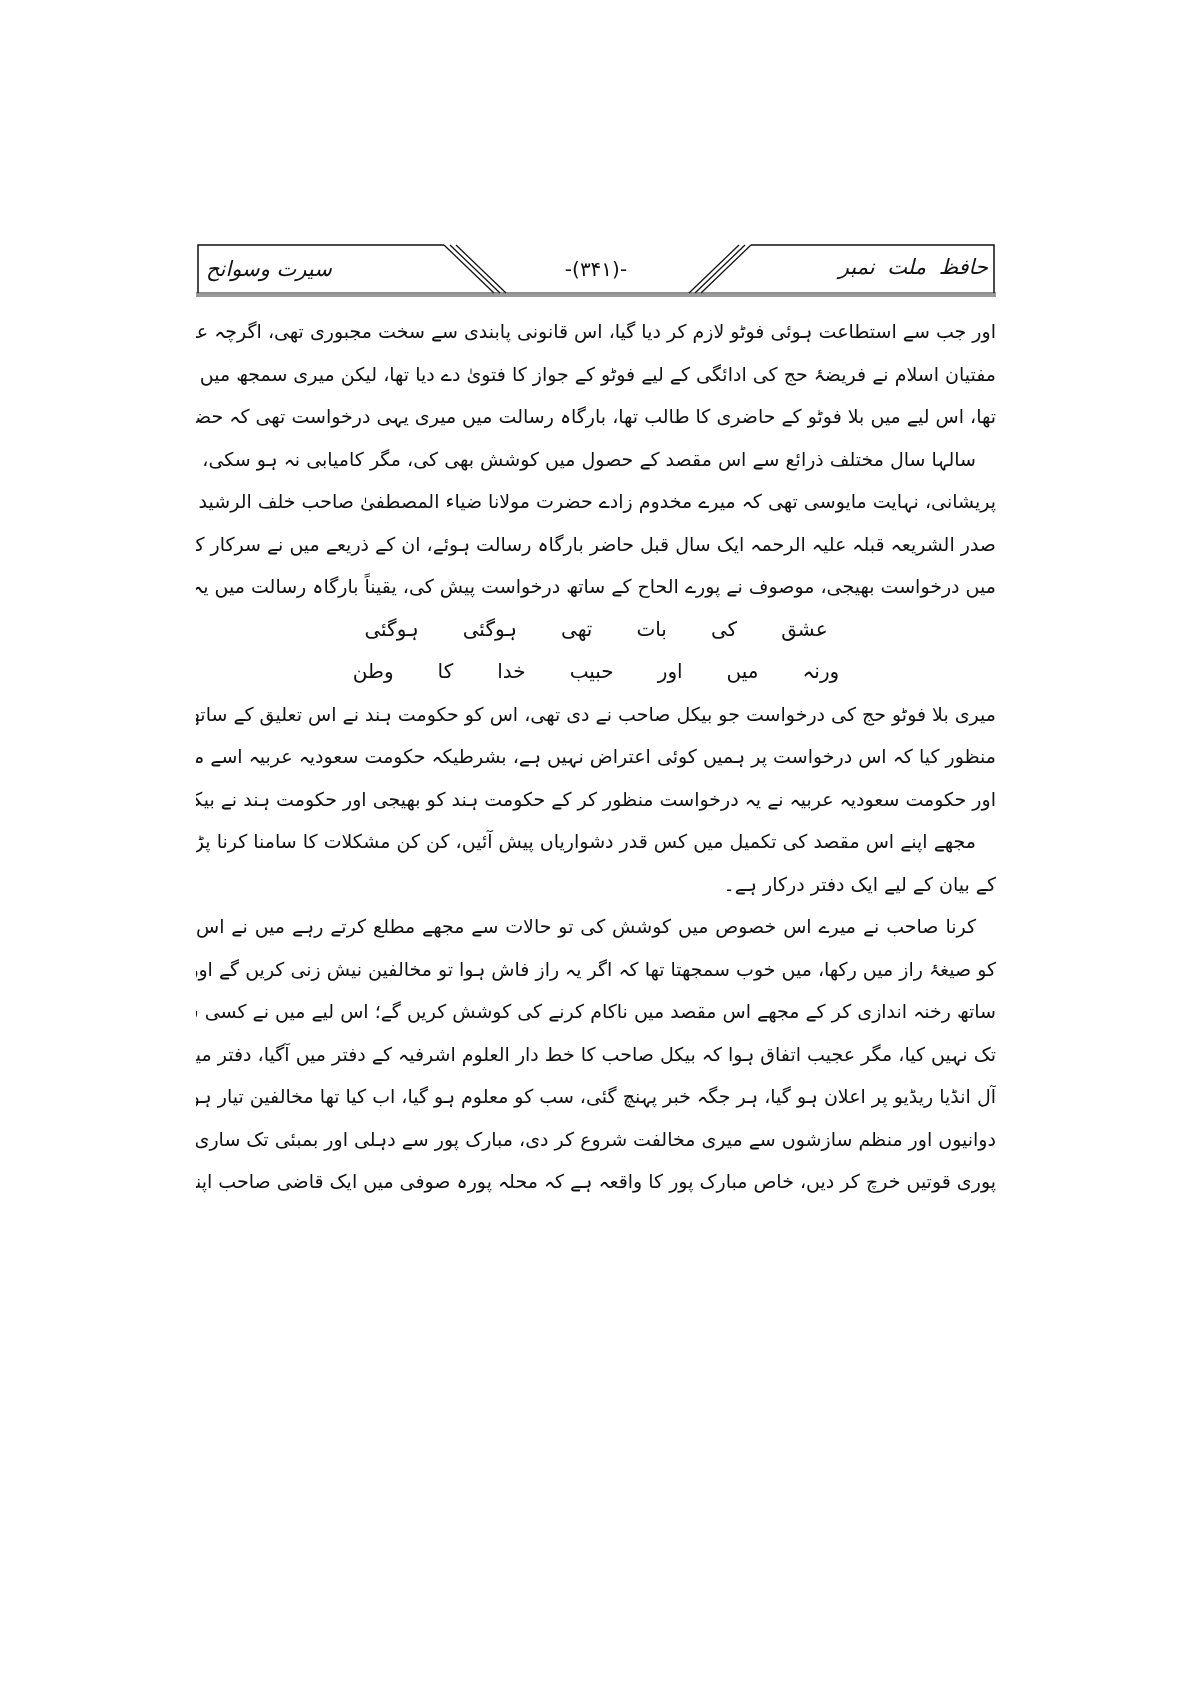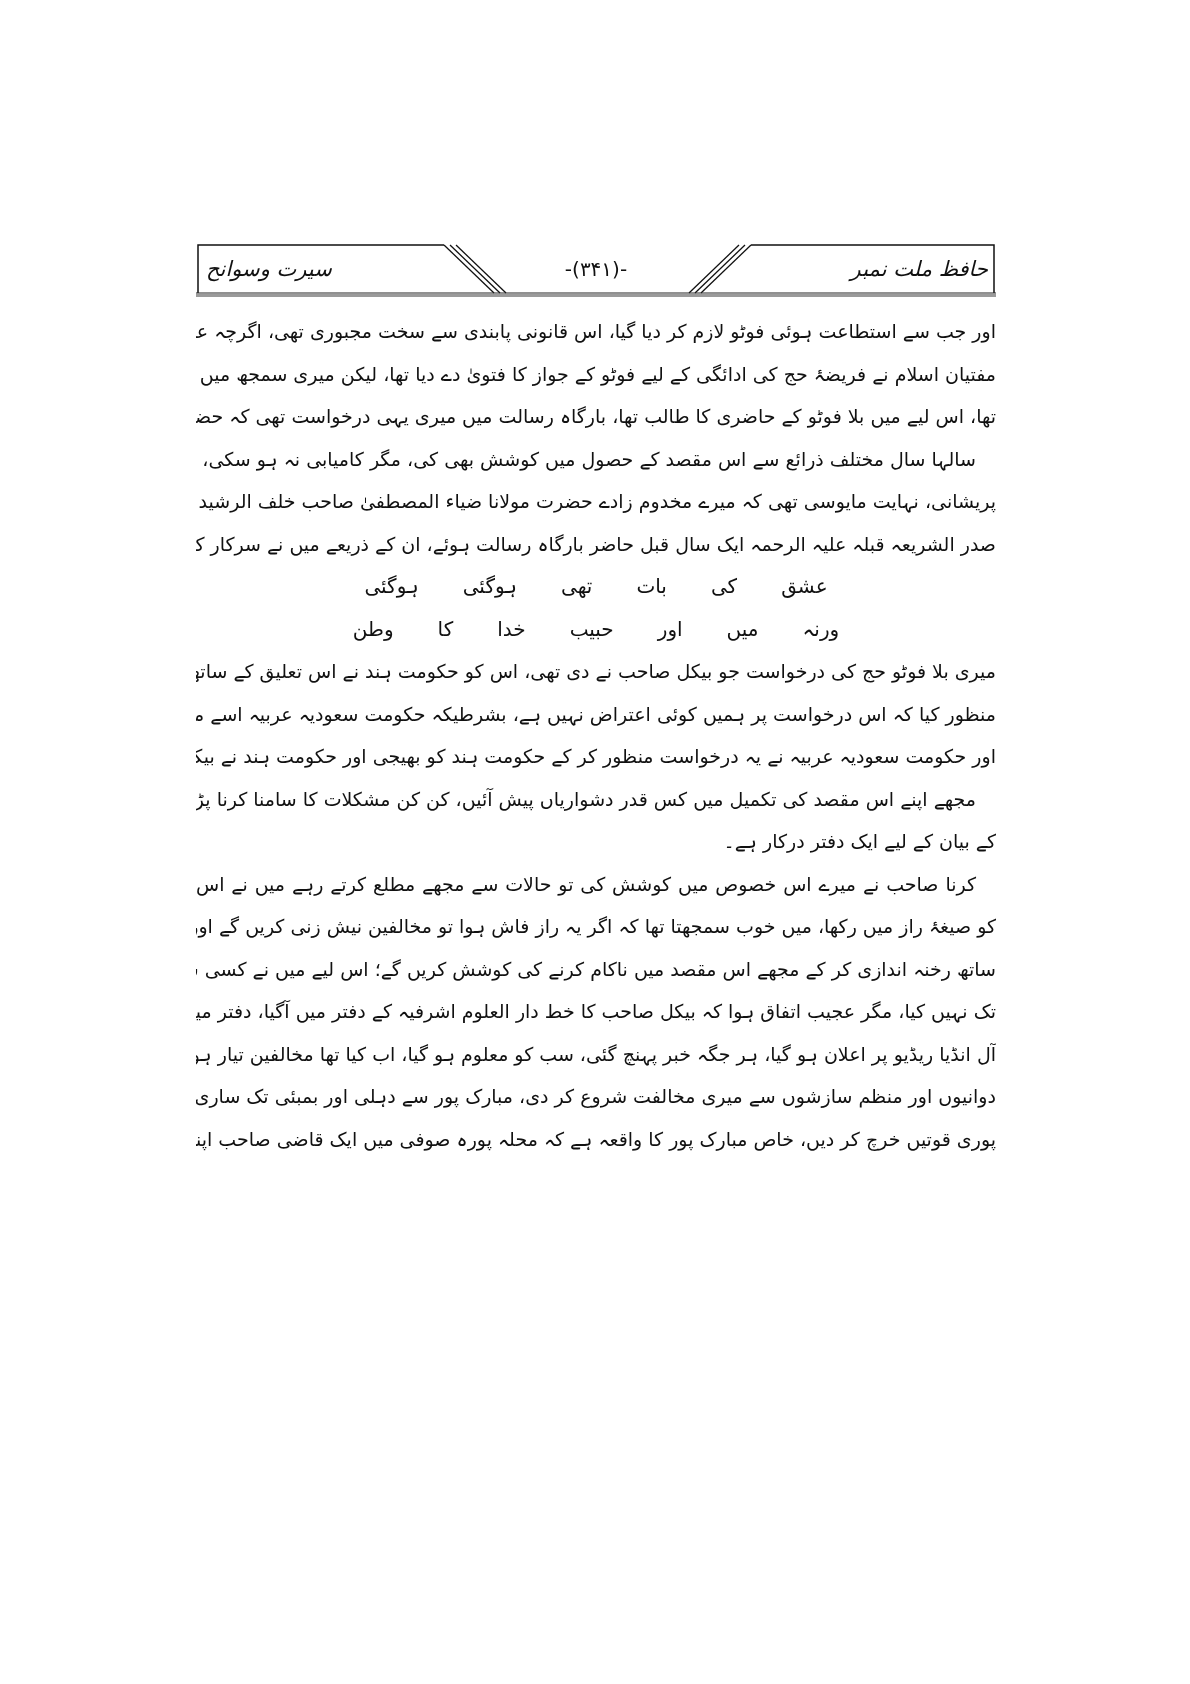--- a/index.html
+++ b/index.html
@@ -2,21 +2,21 @@
 <html><head>
 <meta charset="utf-8">
 <style>
   html, body { margin: 0; padding: 0; background: #ffffff; }
   body { width: 1190px; height: 1684px; position: relative; overflow: hidden; font-family: "DejaVu Sans", sans-serif; color: #111; }
   .page { position: absolute; left: 0; top: 0; width: 1190px; height: 1348px; }
   .header { position: absolute; left: 196px; top: 243px; width: 800px; height: 56px; }
   .header svg { position: absolute; left: 0; top: 0; }
   .hdr-left { position: absolute; left: 10px; top: 6px; width: 200px; height: 40px; font-size: 21px; font-style: italic; direction: rtl; text-align: left; line-height: 40px; }
   .hdr-center { position: absolute; left: 330px; width: 140px; top: 6px; height: 40px; font-size: 20px; text-align: center; line-height: 40px; direction: ltr; }
-  .hdr-right { position: absolute; right: 8px; top: 6px; width: 200px; height: 40px; font-size: 21px; font-style: italic; direction: rtl; text-align: right; line-height: 40px; }
+  .hdr-right { position: absolute; right: 8px; top: 6px; width: 200px; height: 40px; font-size: 21px; font-style: italic; direction: rtl; text-align: right; line-height: 40px; font-family: Liberation Mono, monospace; }
   .body { position: absolute; left: 196px; top: 310px; width: 800px; direction: rtl; }
   .line { height: 42.5px; line-height: 42.5px; font-size: 19px; white-space: nowrap; overflow: hidden; text-align: justify; text-align-last: justify; direction: rtl; }
   .line.last { text-align-last: right; }
   .line.indent { padding-right: 20px; }
   .verse { height: 42.5px; line-height: 42.5px; font-size: 20px; display: flex; flex-direction: row; justify-content: center; gap: 44px; direction: rtl; }
   .verse span { display: inline-block; text-align: right; }
 </style>
 </head>
 <body>
 
@@ -45,20 +45,21 @@
     <div class="hdr-right">حافظ ملت نمبر</div>
   </div>
 
   <div class="body">
     <div class="line">اور جب سے استطاعت ہوئی فوٹو لازم کر دیا گیا، اس قانونی پابندی سے سخت مجبوری تھی، اگرچہ علمائے کرام و</div>
     <div class="line">مفتیان اسلام نے فریضۂ حج کی ادائگی کے لیے فوٹو کے جواز کا فتویٰ دے دیا تھا، لیکن میری سمجھ میں مسئلہ نہیں آیا</div>
     <div class="line">تھا، اس لیے میں بلا فوٹو کے حاضری کا طالب تھا، بارگاہ رسالت میں میری یہی درخواست تھی کہ حضور والا اپنے</div>
     <div class="line indent">سالہا سال مختلف ذرائع سے اس مقصد کے حصول میں کوشش بھی کی، مگر کامیابی نہ ہو سکی، بڑی</div>
     <div class="line">پریشانی، نہایت مایوسی تھی کہ میرے مخدوم زادے حضرت مولانا ضیاء المصطفیٰ صاحب خلف الرشید حضرت</div>
     <div class="line">صدر الشریعہ قبلہ علیہ الرحمہ ایک سال قبل حاضر بارگاہ رسالت ہوئے، ان کے ذریعے میں نے سرکار کی بارگاہ</div>
+    <div class="line">میں درخواست بھیجی، موصوف نے پورے الحاح کے ساتھ درخواست پیش کی، یقیناً بارگاہ رسالت میں یہ</div>
 
     <div class="verse">
       <span>عشق</span>
       <span>کی</span>
       <span>بات</span>
       <span>تھی</span>
       <span>ہوگئی</span>
       <span>ہوگئی</span>
     </div>
     <div class="verse">

